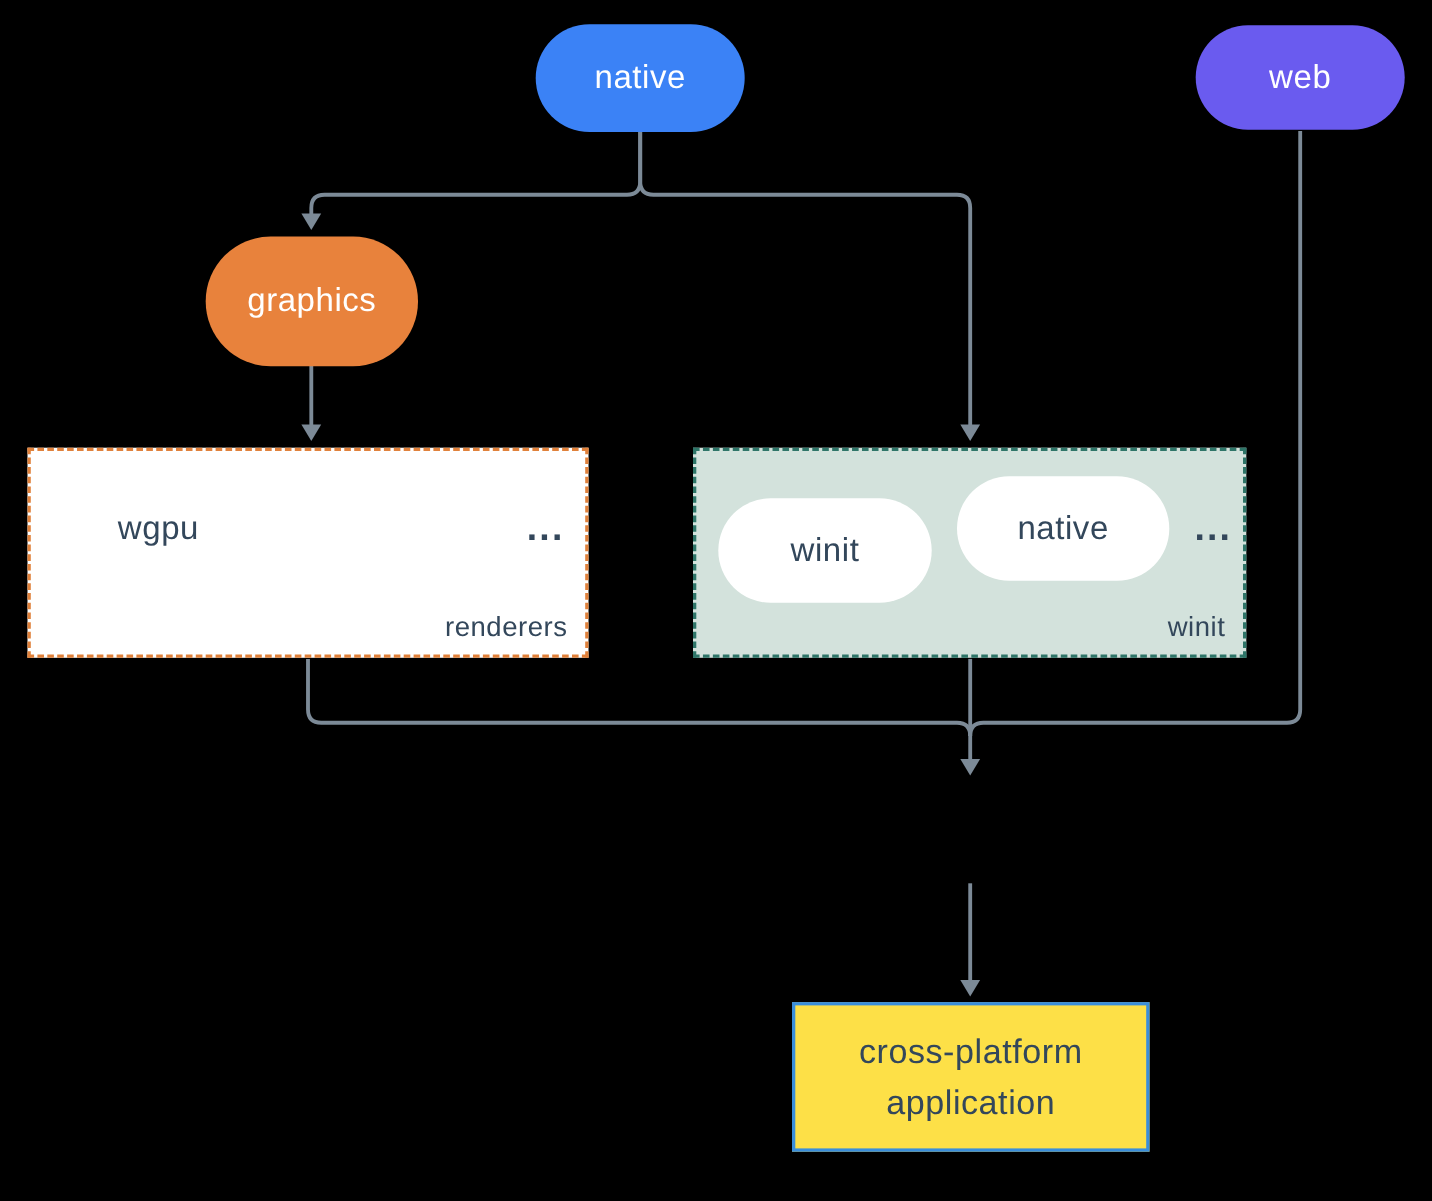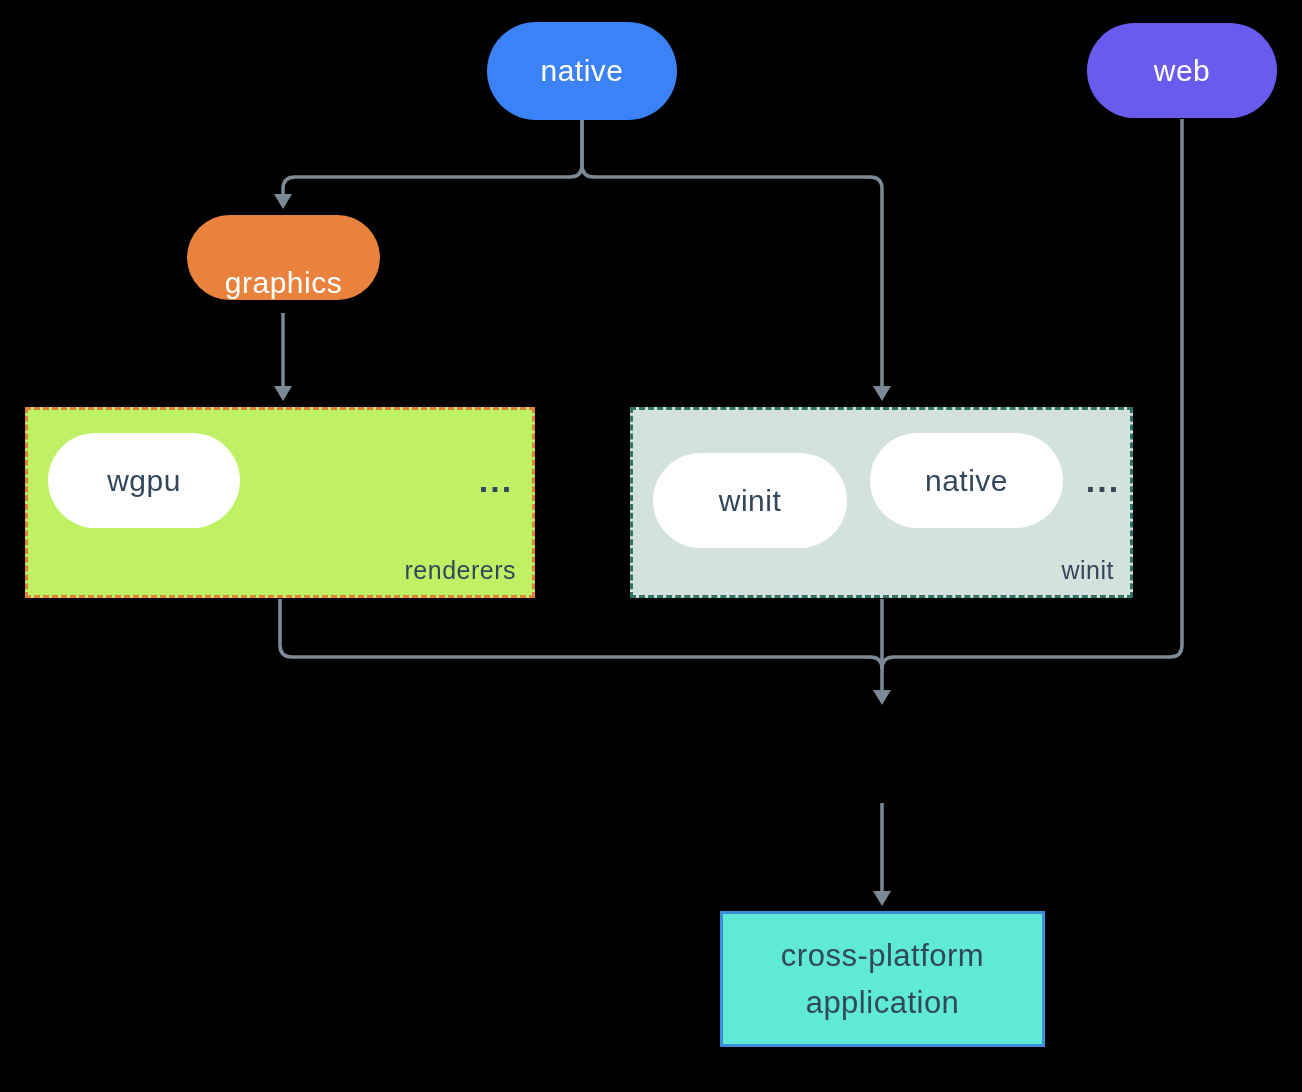--- a/index.html
+++ b/index.html
@@ -104,42 +104,42 @@
   </svg>
 
   <div class="pill" style="left: 487px; top: 22px; width: 190px; height: 98px; background-color: #3b82f6; color: rgb(255, 255, 255);">
     <span>native</span>
   </div>
 
   <div class="pill" style="left: 1087px; top: 23px; width: 190px; height: 95px; background-color: rgb(106, 91, 239); color: rgb(255, 255, 255);">
     <span>web</span>
   </div>
 
-  <div class="pill" style="left: 187px; top: 215px; width: 193px; height: 85px; background-color: rgb(232, 130, 60); color: rgb(255, 255, 255); align-items: flex-end;">
+  <div class="pill" style="left: 187px; top: 215px; width: 193px; height: 118px; background-color: rgb(232, 130, 60); color: rgb(255, 255, 255);">
     <span>graphics</span>
   </div>
 
-  <div class="group" style="left: 25px; top: 407px; width: 510px; height: 191px; background-color: #bef264; border-color: rgb(224, 129, 59); color: rgb(51, 71, 91);">
+  <div class="group" style="left: 25px; top: 407px; width: 510px; height: 191px; background-color: #ffffff; border-color: rgb(224, 129, 59); color: rgb(51, 71, 91);">
     <div class="pill" style="left:20px; top:23px; width:192px; height:95px;">
       <span>wgpu</span>
     </div>
     <div class="ellipsis" style="left:438px; width:60px; top:23px;">...</div>
     <div class="group-label">renderers</div>
   </div>
 
   <div class="group" style="left: 630px; top: 407px; width: 503px; height: 191px; background-color: rgb(211, 226, 220); border-color: rgb(46, 117, 104); color: rgb(51, 71, 91);">
     <div class="pill" style="left:20px; top:23px; width:194px; height:95px;margin-top:20px;">
       <span>winit</span>
     </div>
     <div class="pill" style="left:237px; top:23px; width:193px; height:95px;">
       <span>native</span>
     </div>
     <div class="ellipsis" style="left:440px; width:60px; top:23px;">...</div>
     <div class="group-label">winit</div>
   </div>
 
 
-  <div class="app-box" style="left: 720px; top: 911px; width: 325px; height: 136px; background-color: #5eead4; border-color: rgb(58, 142, 219); color: rgb(51, 71, 91);">
+  <div class="app-box" style="left: 720px; top: 911px; width: 325px; height: 136px; background-color: #fde047; border-color: rgb(58, 142, 219); color: rgb(51, 71, 91);">
     <span>cross-platform</span>
     <span>application</span>
   </div>
 
 </div>
 
 </body></html>

